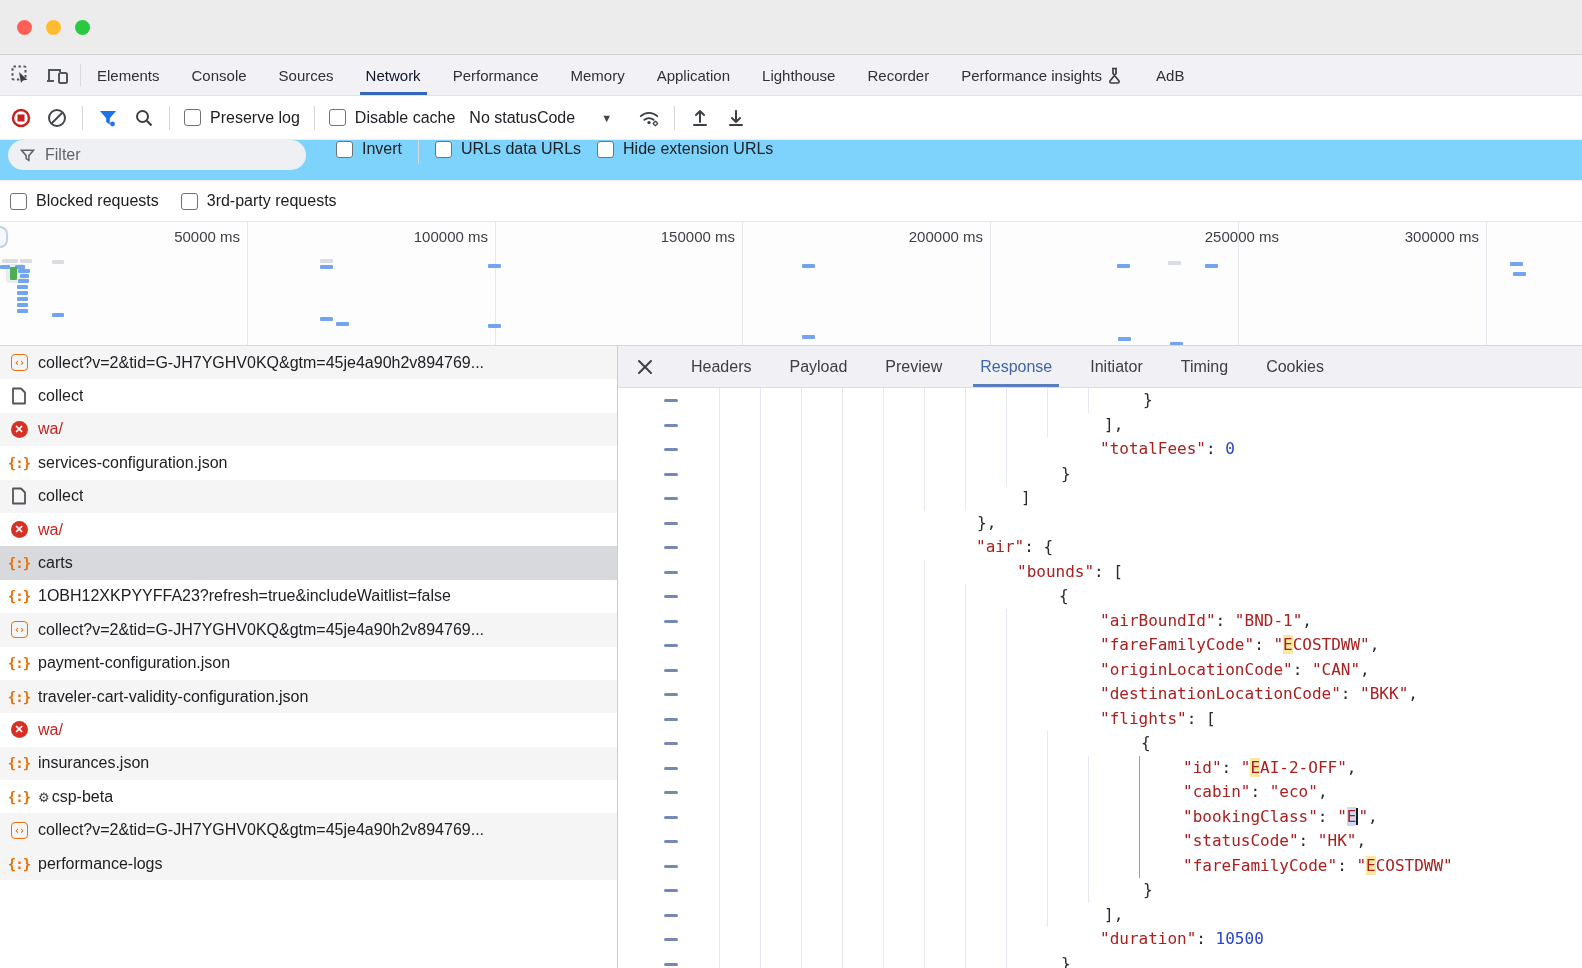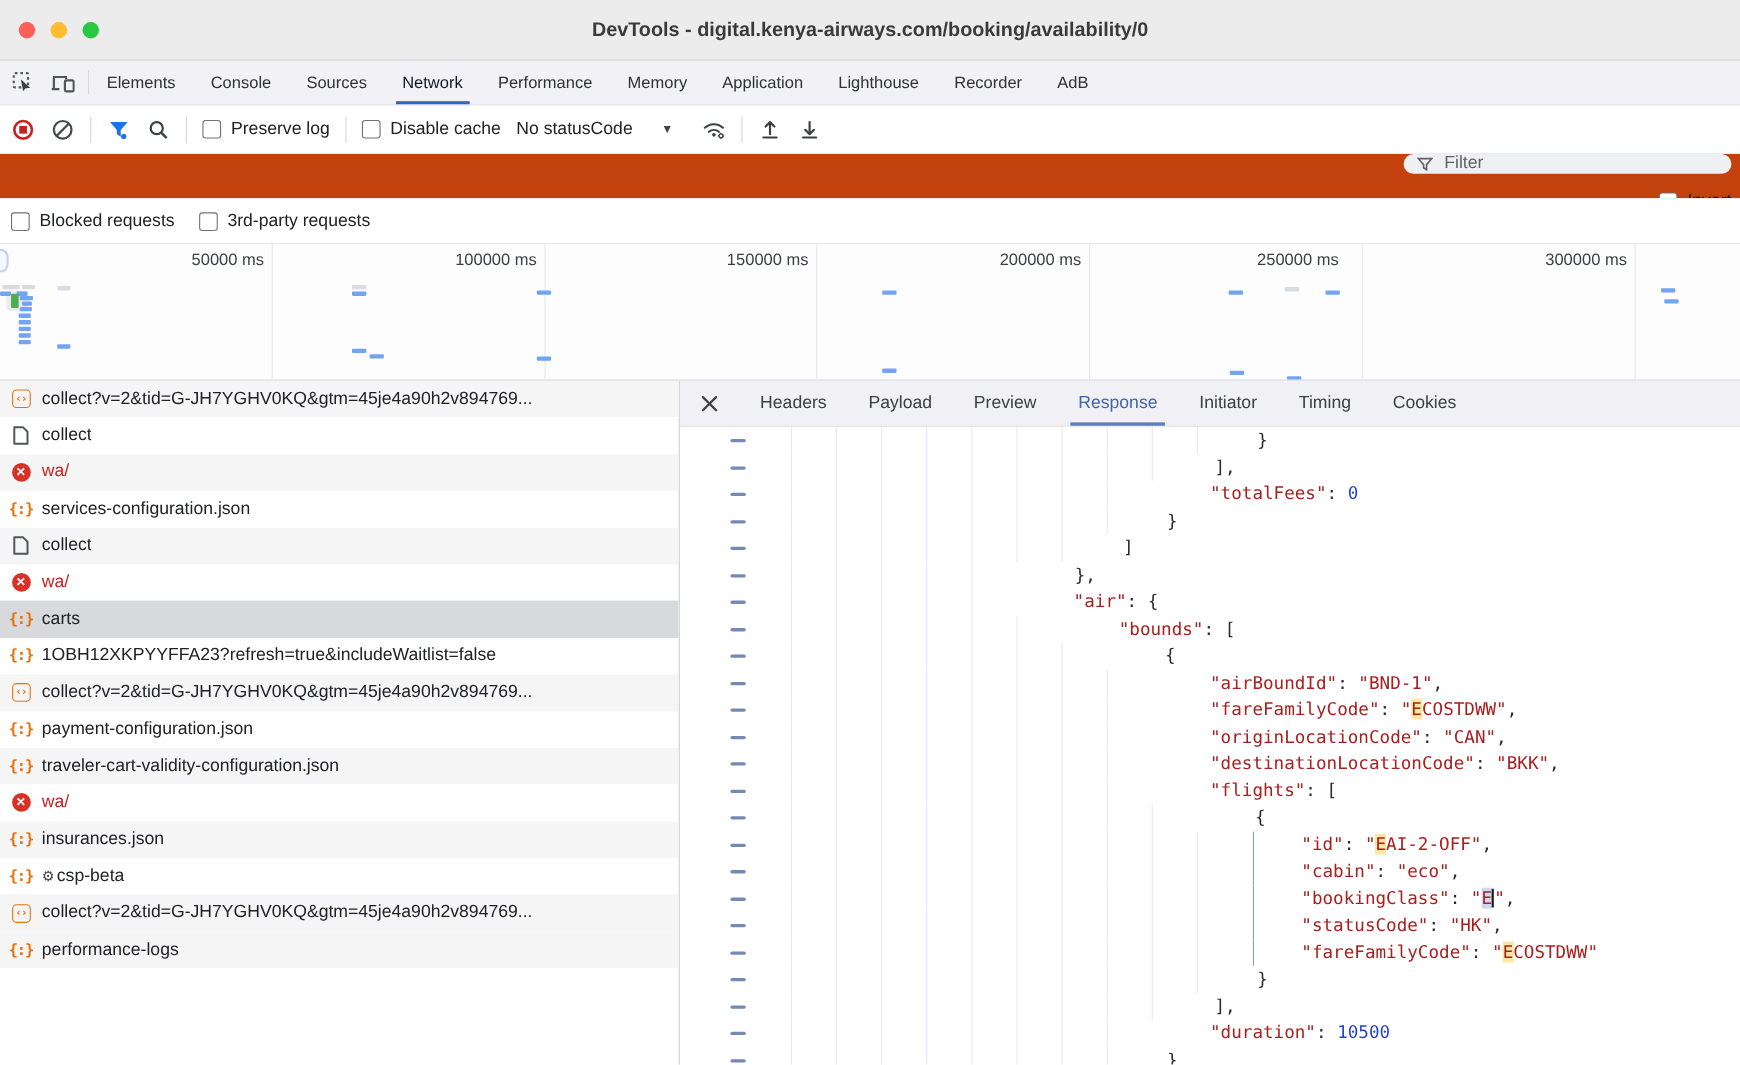--- a/index.html
+++ b/index.html
@@ -30,22 +30,22 @@
     display:flex; align-items:center; gap:14px; padding:0 10px; }
   .vsep { width:1px; height:24px; background:#d7d7d7; }
   .icon-btn { display:flex; align-items:center; justify-content:center; width:22px; height:22px; }
   .checkbox { width:17px; height:17px; border:1.6px solid #6f7276; border-radius:3px;
     background:#fff; display:inline-block; flex:none; }
   .cklabel { display:flex; align-items:center; gap:9px; font-size:16px; color:#202124; white-space:nowrap; }
   .throttle { display:flex; align-items:center; gap:26px; font-size:16px; color:#202124; }
   .caret-down { font-size:11px; color:#44474a; }
 
   
-  .filterrow { height:41px; background:#c2410c; border-bottom:1px solid #ececec;
-    display:flex; align-items:flex-end; gap:16px; padding:0 8px; overflow:hidden;flex-direction:column; }
+  .filterrow { height:41px; background:#7dd3fc; border-bottom:1px solid #ececec;
+    display:flex; align-items:flex-start; gap:16px; padding:0 8px; overflow:hidden; }
   .filterrow2 { height:41px; background:#fff; border-bottom:1px solid #e6e6e6;
     display:flex; align-items:center; gap:22px; padding:0 10px; }
   .filter-pill { width:298px; height:30px; background:#eef0f4; border-radius:16px;
     display:flex; align-items:center; gap:10px; padding:0 12px; color:#5f6368; font-size:16px; }
   .chip { border:1px solid #d5d7da; border-radius:15px; padding:4px 11px; font-size:15.5px;
     color:#202124; white-space:nowrap; background:#fff; flex:none; }
   .chip.active { background:#cfe0fb; border-color:#cfe0fb; color:#132f5e; }
   .chips { display:flex; gap:9px; align-items:center; }
 
   
@@ -101,21 +101,20 @@
 </style>
 </head>
 <body>
 
 <div class="titlebar">
   <div class="lights">
     <span class="light" style="background:#ff5f57"></span>
     <span class="light" style="background:#febc2e"></span>
     <span class="light" style="background:#28c840"></span>
   </div>
-  <div class="title">DevTools - digital.kenya-airways.com/booking/availability/0</div>
 </div>
 
 <div class="tabbar">
   <div class="tb-icons">
     <span class="icon-btn">
       <svg width="20" height="20" viewBox="0 0 20 20">
         <rect x="1.5" y="1.5" width="13" height="13" rx="1" fill="none" stroke="#52555a" stroke-width="2" stroke-dasharray="2.4 2.6"></rect>
         <path d="M9 9 L17.5 17 L13.2 17 L11 20 Z" fill="#3c4043" transform="translate(-1,-2)"></path>
       </svg>
     </span>
@@ -149,20 +148,28 @@
       <div class="main-tab">
         <span>Application</span>
       </div>
       <div class="main-tab">
         <span>Lighthouse</span>
       </div>
       <div class="main-tab">
         <span>Recorder</span>
       </div>
       <div class="main-tab">
+        <span>Performance insights</span>
+        <span>
+          <svg width="16" height="17" viewBox="0 0 16 17" fill="none" stroke="#3c4043" stroke-width="1.7" stroke-linejoin="round">
+            <path d="M5.5 1.5 h5 M6.5 1.5 v5 L12.5 14 a1.4 1.4 0 0 1-1.2 2 H4.7 a1.4 1.4 0 0 1-1.2-2 L9.5 6.5 v-5" transform="translate(-1.5,0)"></path>
+          </svg>
+        </span>
+      </div>
+      <div class="main-tab">
         <span>AdB</span>
       </div>
     </div>
 </div>
 
 <div class="nettoolbar">
   <span class="icon-btn">
     <svg width="20" height="20" viewBox="0 0 20 20">
       <circle cx="10" cy="10" r="8" fill="none" stroke="#c5221f" stroke-width="2.4"></circle>
       <rect x="6.5" y="6.5" width="7" height="7" fill="#c5221f"></rect>
@@ -269,21 +276,21 @@
   <div class="ov-frag" style="left:-4px;top:4px;width:12px;height:22px;"></div>
 <div class="gridline" style="left: 247px;"></div>
     <div class="gridlabel" style="left: 247px;">50000 ms</div>
     <div class="gridline" style="left: 495px;"></div>
     <div class="gridlabel" style="left: 495px;">100000 ms</div>
     <div class="gridline" style="left: 742px;"></div>
     <div class="gridlabel" style="left: 742px;">150000 ms</div>
     <div class="gridline" style="left: 990px;"></div>
     <div class="gridlabel" style="left: 990px;">200000 ms</div>
     <div class="gridline" style="left: 1238px;"></div>
-    <div class="gridlabel" style="left: 1224px;">250000 ms</div>
+    <div class="gridlabel" style="left: 1286px;">250000 ms</div>
     <div class="gridline" style="left: 1486px;"></div>
     <div class="gridlabel" style="left: 1486px;">300000 ms</div>
     <div class="ovbar" style="left: 6px; top: 42px; width: 20px; height: 19px; background: rgb(233, 235, 241); border-radius: 4px;"></div>
     <div class="ovbar" style="left: 2px; top: 37px; width: 16px; height: 4px; background: rgb(217, 220, 225);"></div>
     <div class="ovbar" style="left: 20px; top: 37px; width: 12px; height: 4px; background: rgb(217, 220, 225);"></div>
     <div class="ovbar" style="left: 52px; top: 38px; width: 12px; height: 4px; background: rgb(217, 220, 225);"></div>
     <div class="ovbar" style="left: 0px; top: 43px; width: 10px; height: 4px; background: rgb(114, 164, 240);"></div>
     <div class="ovbar" style="left: 15px; top: 43px; width: 10px; height: 4px; background: rgb(114, 164, 240);"></div>
     <div class="ovbar" style="left: 10px; top: 45px; width: 7px; height: 13px; background: rgb(76, 175, 80);"></div>
     <div class="ovbar" style="left: 18px; top: 47px; width: 12px; height: 4px; background: rgb(114, 164, 240);"></div>

